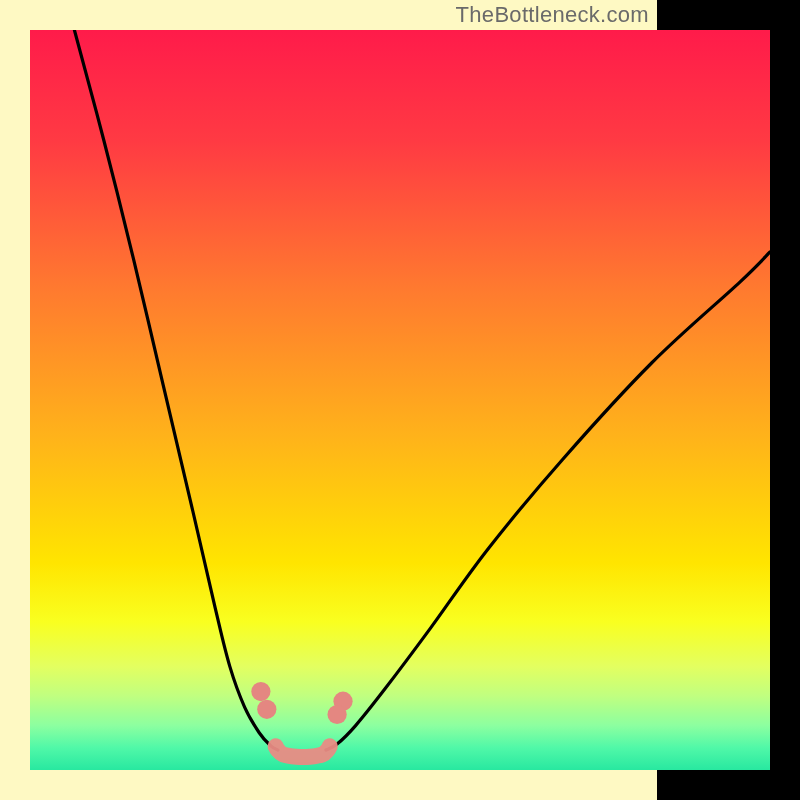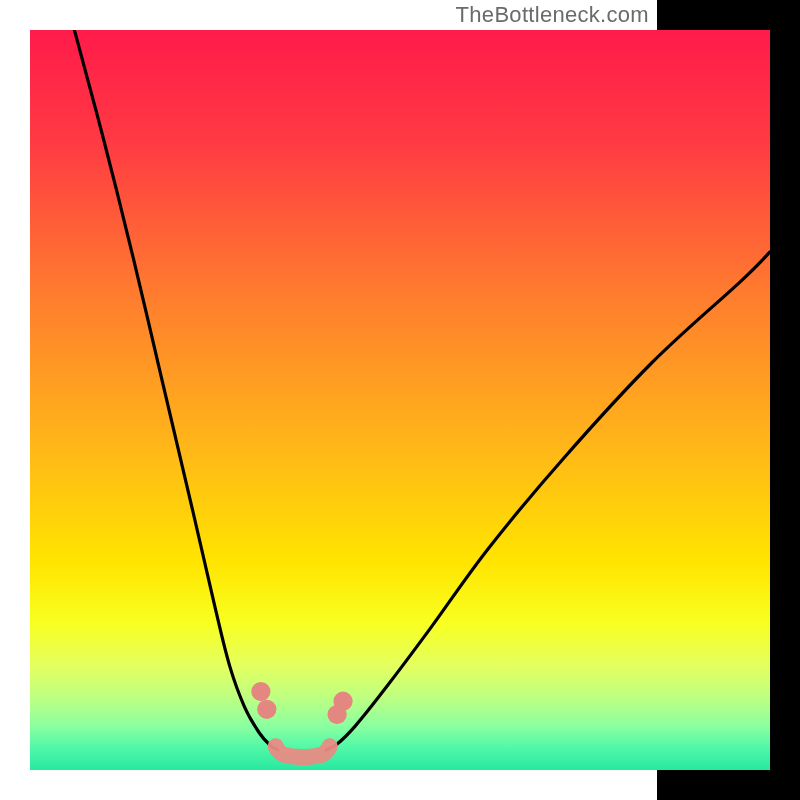--- a/index.html
+++ b/index.html
@@ -10,21 +10,21 @@
     background: #000;
     position: relative;
     font-family: Arial, Helvetica, sans-serif;
   }
   .frame {
     position: absolute;
     top: 0;
     left: 0;
     width: 657px;
     height: 800px;
-    background: #ffffff;
+    background: #fef9c3;
   }
   .plot {
     position: absolute;
     top: 30px;
     left: 30px;
     width: 740px;
     height: 740px;
     overflow: hidden;
   }
   .watermark {

